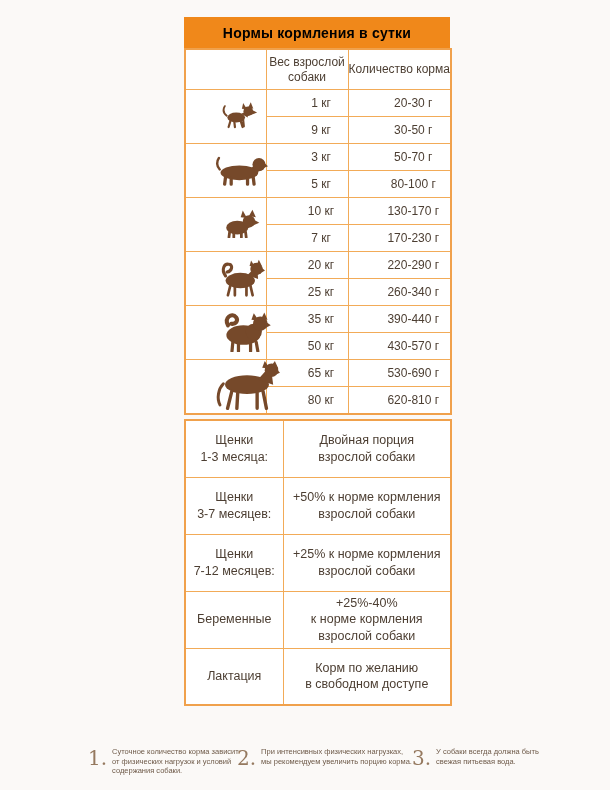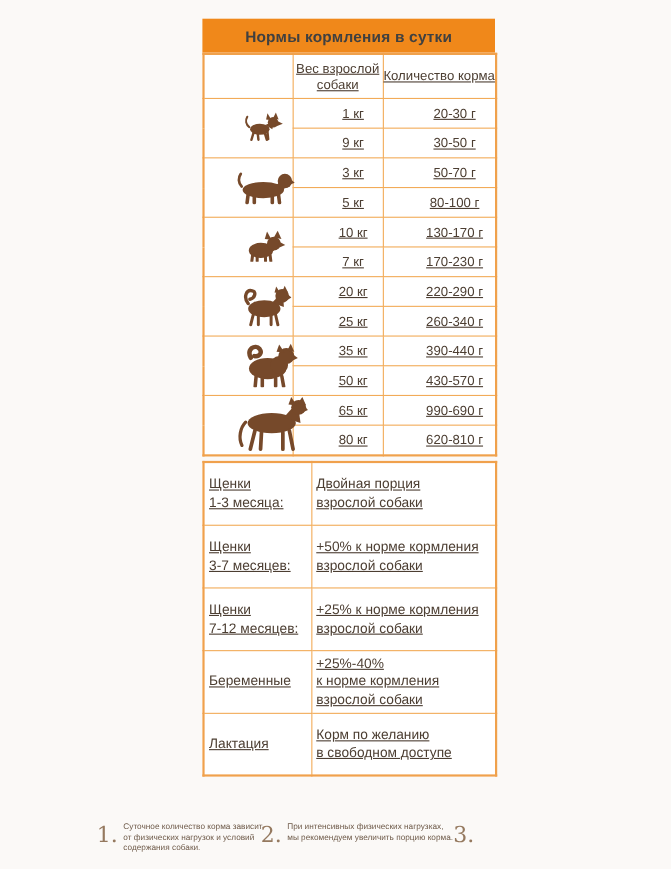--- a/index.html
+++ b/index.html
@@ -7,43 +7,43 @@
     position:relative;
     width:610px;height:790px;
     background:#fbf9f7;
     font-family:"Liberation Sans","DejaVu Sans",sans-serif;
     color:#4c3e32;
     overflow:hidden;
   }
   
   .upper-block{position:absolute;left:184px;top:17px;width:266px;}
   .title-bar{
-    height:31px;background:#f0881a;color:#404040;
+    height:31px;background:#f0881a;color:#000000;
     display:flex;align-items:center;justify-content:center;
     font-size:14px;font-weight:bold;letter-spacing:.2px;
   }
-  table{border-collapse:collapse;background:#fff;width:266px;table-layout:fixed;text-decoration:underline;}
+  table{border-collapse:collapse;background:#fff;width:266px;table-layout:fixed;}
   .upper-table{border:2px solid #f0a14c;}
   .upper-table td{
     border:1px solid #f2ab58;
     text-align:center;vertical-align:middle;
     font-size:12px;color:#4c3e32;padding:0;
   }
   .upper-table .hdr-row td{height:39px;line-height:1.25;font-size:12px;}
   .upper-table .data-row td{height:26px;padding-left:28px;}
   .icon-cell{background:#fff;}
   .dog{display:inline-block;line-height:0;}
   .df{fill:#76492a;}
   .ds{stroke:#76492a;fill:none;stroke-linecap:round;}
   
   .lower-block{position:absolute;left:184px;top:419px;width:266px;}
   .lower-table{border:2px solid #f0a14c;}
   .lower-table td{
     border:1px solid #f2ab58;
-    text-align:left;vertical-align:middle;
+    text-align:center;vertical-align:middle;
     font-size:12.5px;line-height:1.32;color:#4c3e32;padding:2px 4px;
   }
   .lower-table tr{height:57px;}
   
   .note{position:absolute;display:flex;align-items:flex-start;gap:5px;}
   .note .num{
     font-family:"DejaVu Serif","Liberation Serif",serif;
     font-size:20px;line-height:1;color:#95795f;margin-top:1px;
   }
   .note .txt{font-size:7.5px;line-height:9.5px;color:#6e5a49;}
@@ -193,21 +193,21 @@
               <path class="ds" stroke-width="4" d="M21,36 L16,56 M28,38 L27,56 M51,38 L51,56 M58,36 L62,56"></path>
               <polygon class="df" points="52,22 67,5 70,28"></polygon>
               <circle class="df" cx="68" cy="11" r="8"></circle>
               <polygon class="df" points="60,0 66,9 57,8"></polygon>
               <polygon class="df" points="72,0 76,9 67,7"></polygon>
               <polygon class="df" points="73,8 78,14 71,17"></polygon>
             </svg>
           </span>
         </td>
         <td>65 кг</td>
-        <td>990-690 г</td>
+        <td>530-690 г</td>
       </tr>
       <tr class="data-row">
         <td>80 кг</td>
         <td>620-810 г</td>
       </tr>
     </tbody>
       </table>
   </div>
 
   <div class="lower-block">
@@ -282,15 +282,19 @@
   <div class="note" style="left:237px;top:747px;width:170px;">
     <span class="num">2.</span>
     <span class="txt">
       <div>При интенсивных физических нагрузках,</div>
       <div>мы рекомендуем увеличить порцию корма.</div>
     </span>
   </div>
 
   <div class="note" style="left:412px;top:747px;width:125px;">
     <span class="num">3.</span>
+    <span class="txt">
+      <div>У  собаки всегда должна быть</div>
+      <div>свежая питьевая вода.</div>
+    </span>
   </div>
 
 </div>
 
 </body></html>

